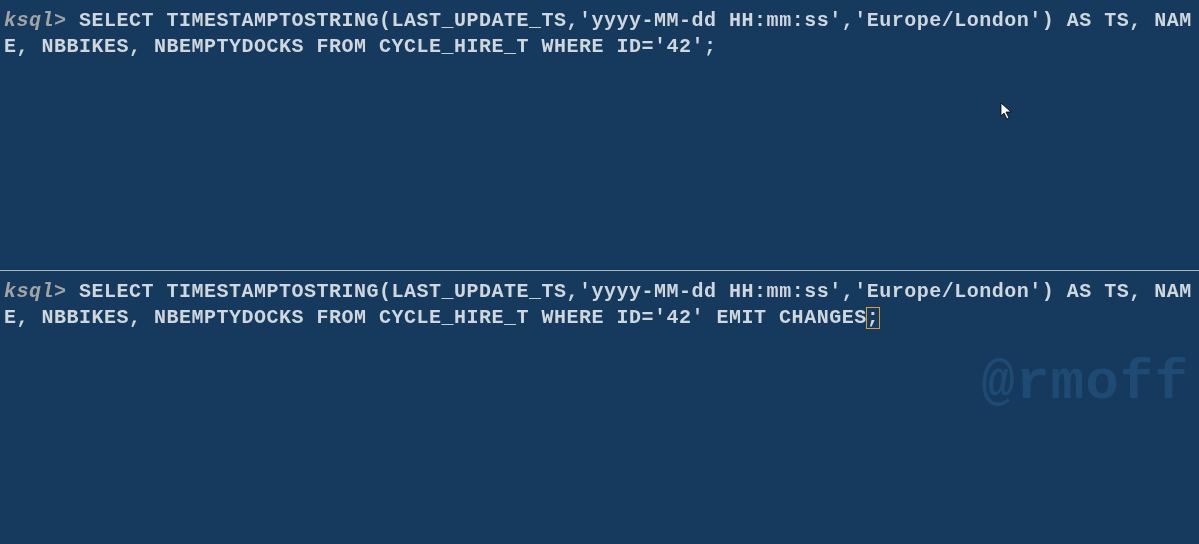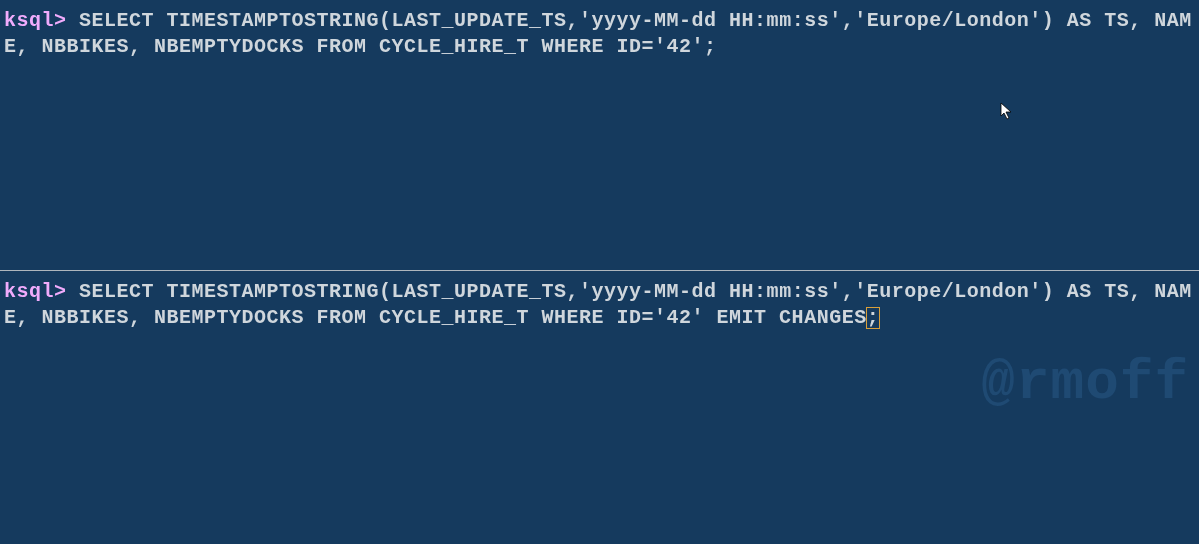--- a/index.html
+++ b/index.html
@@ -36,21 +36,22 @@
       height: 1px;
       background: #aeb6bd;
       width: 100%;
     }
     .terminal-line {
       white-space: pre-wrap;
       word-break: break-all;
       line-height: 26px;
     }
     .prompt {
-      color: #f0abfc;
+      color: #a3a3a3;
+      font-style: italic;
     }
     .cursor-char {
       position: relative;
       display: inline-block;
     }
     .cursor-char::after {
       content: '';
       position: absolute;
       left: -1px;
       top: 2px;

